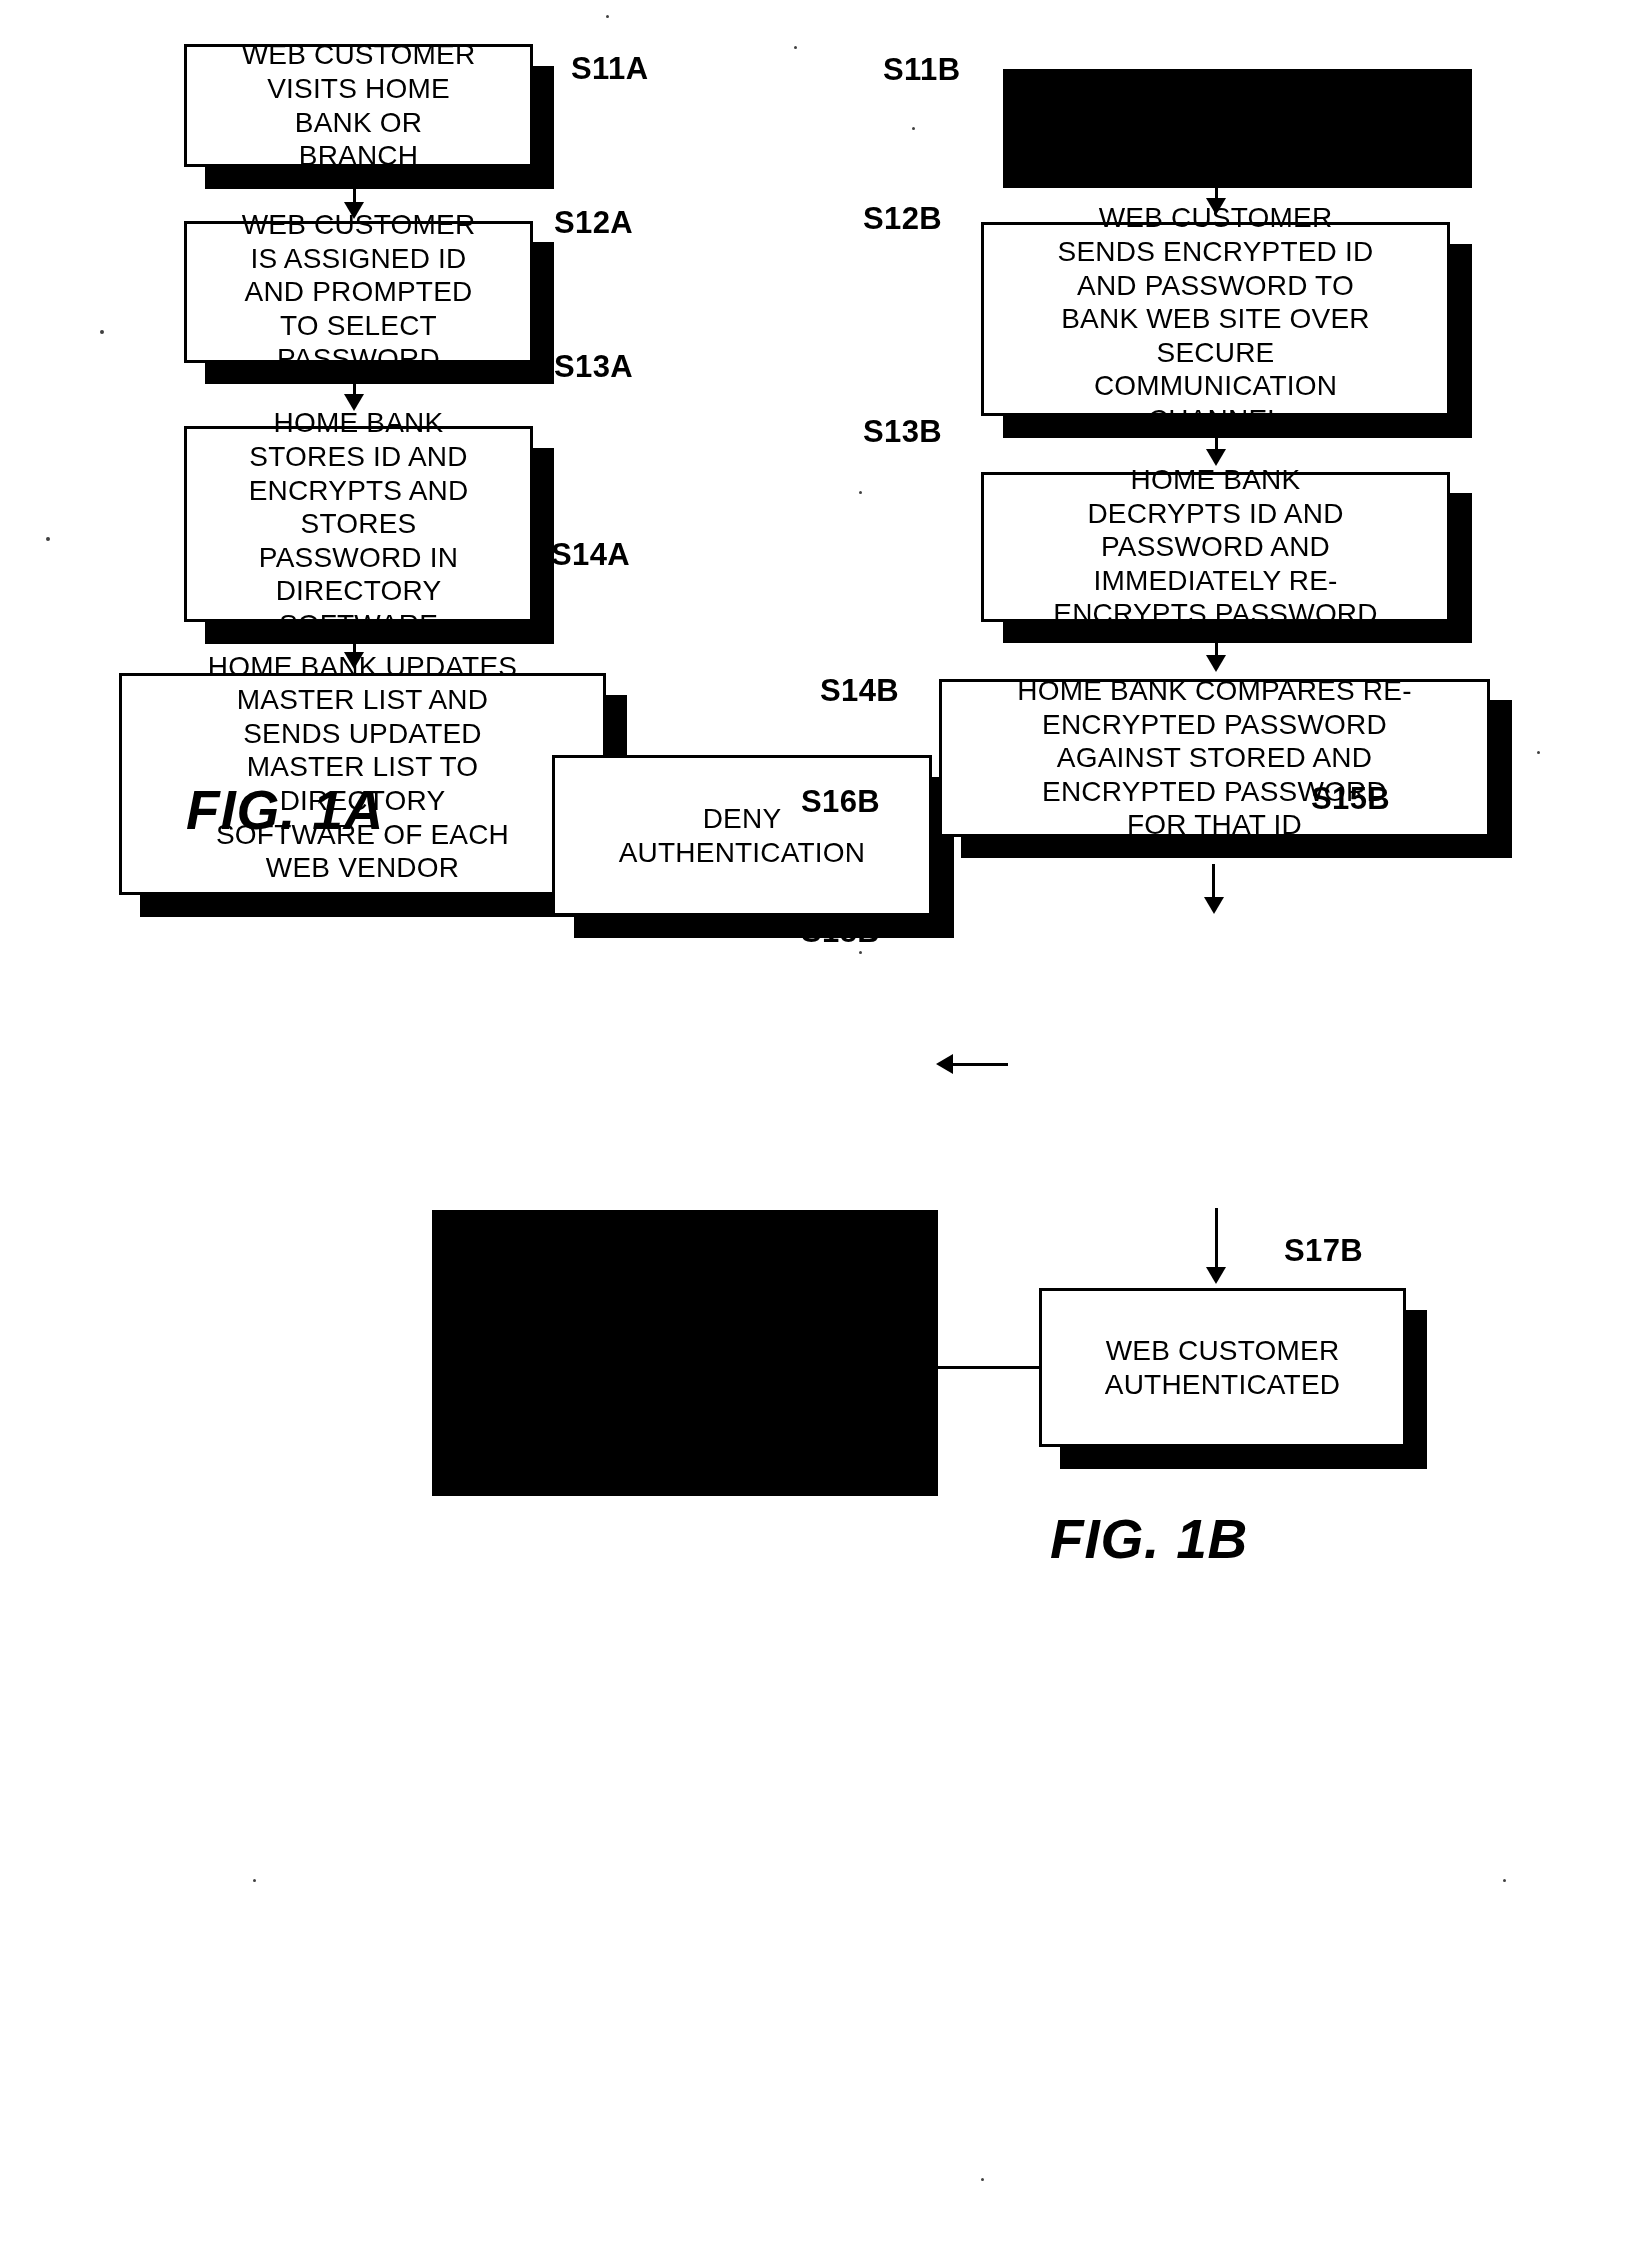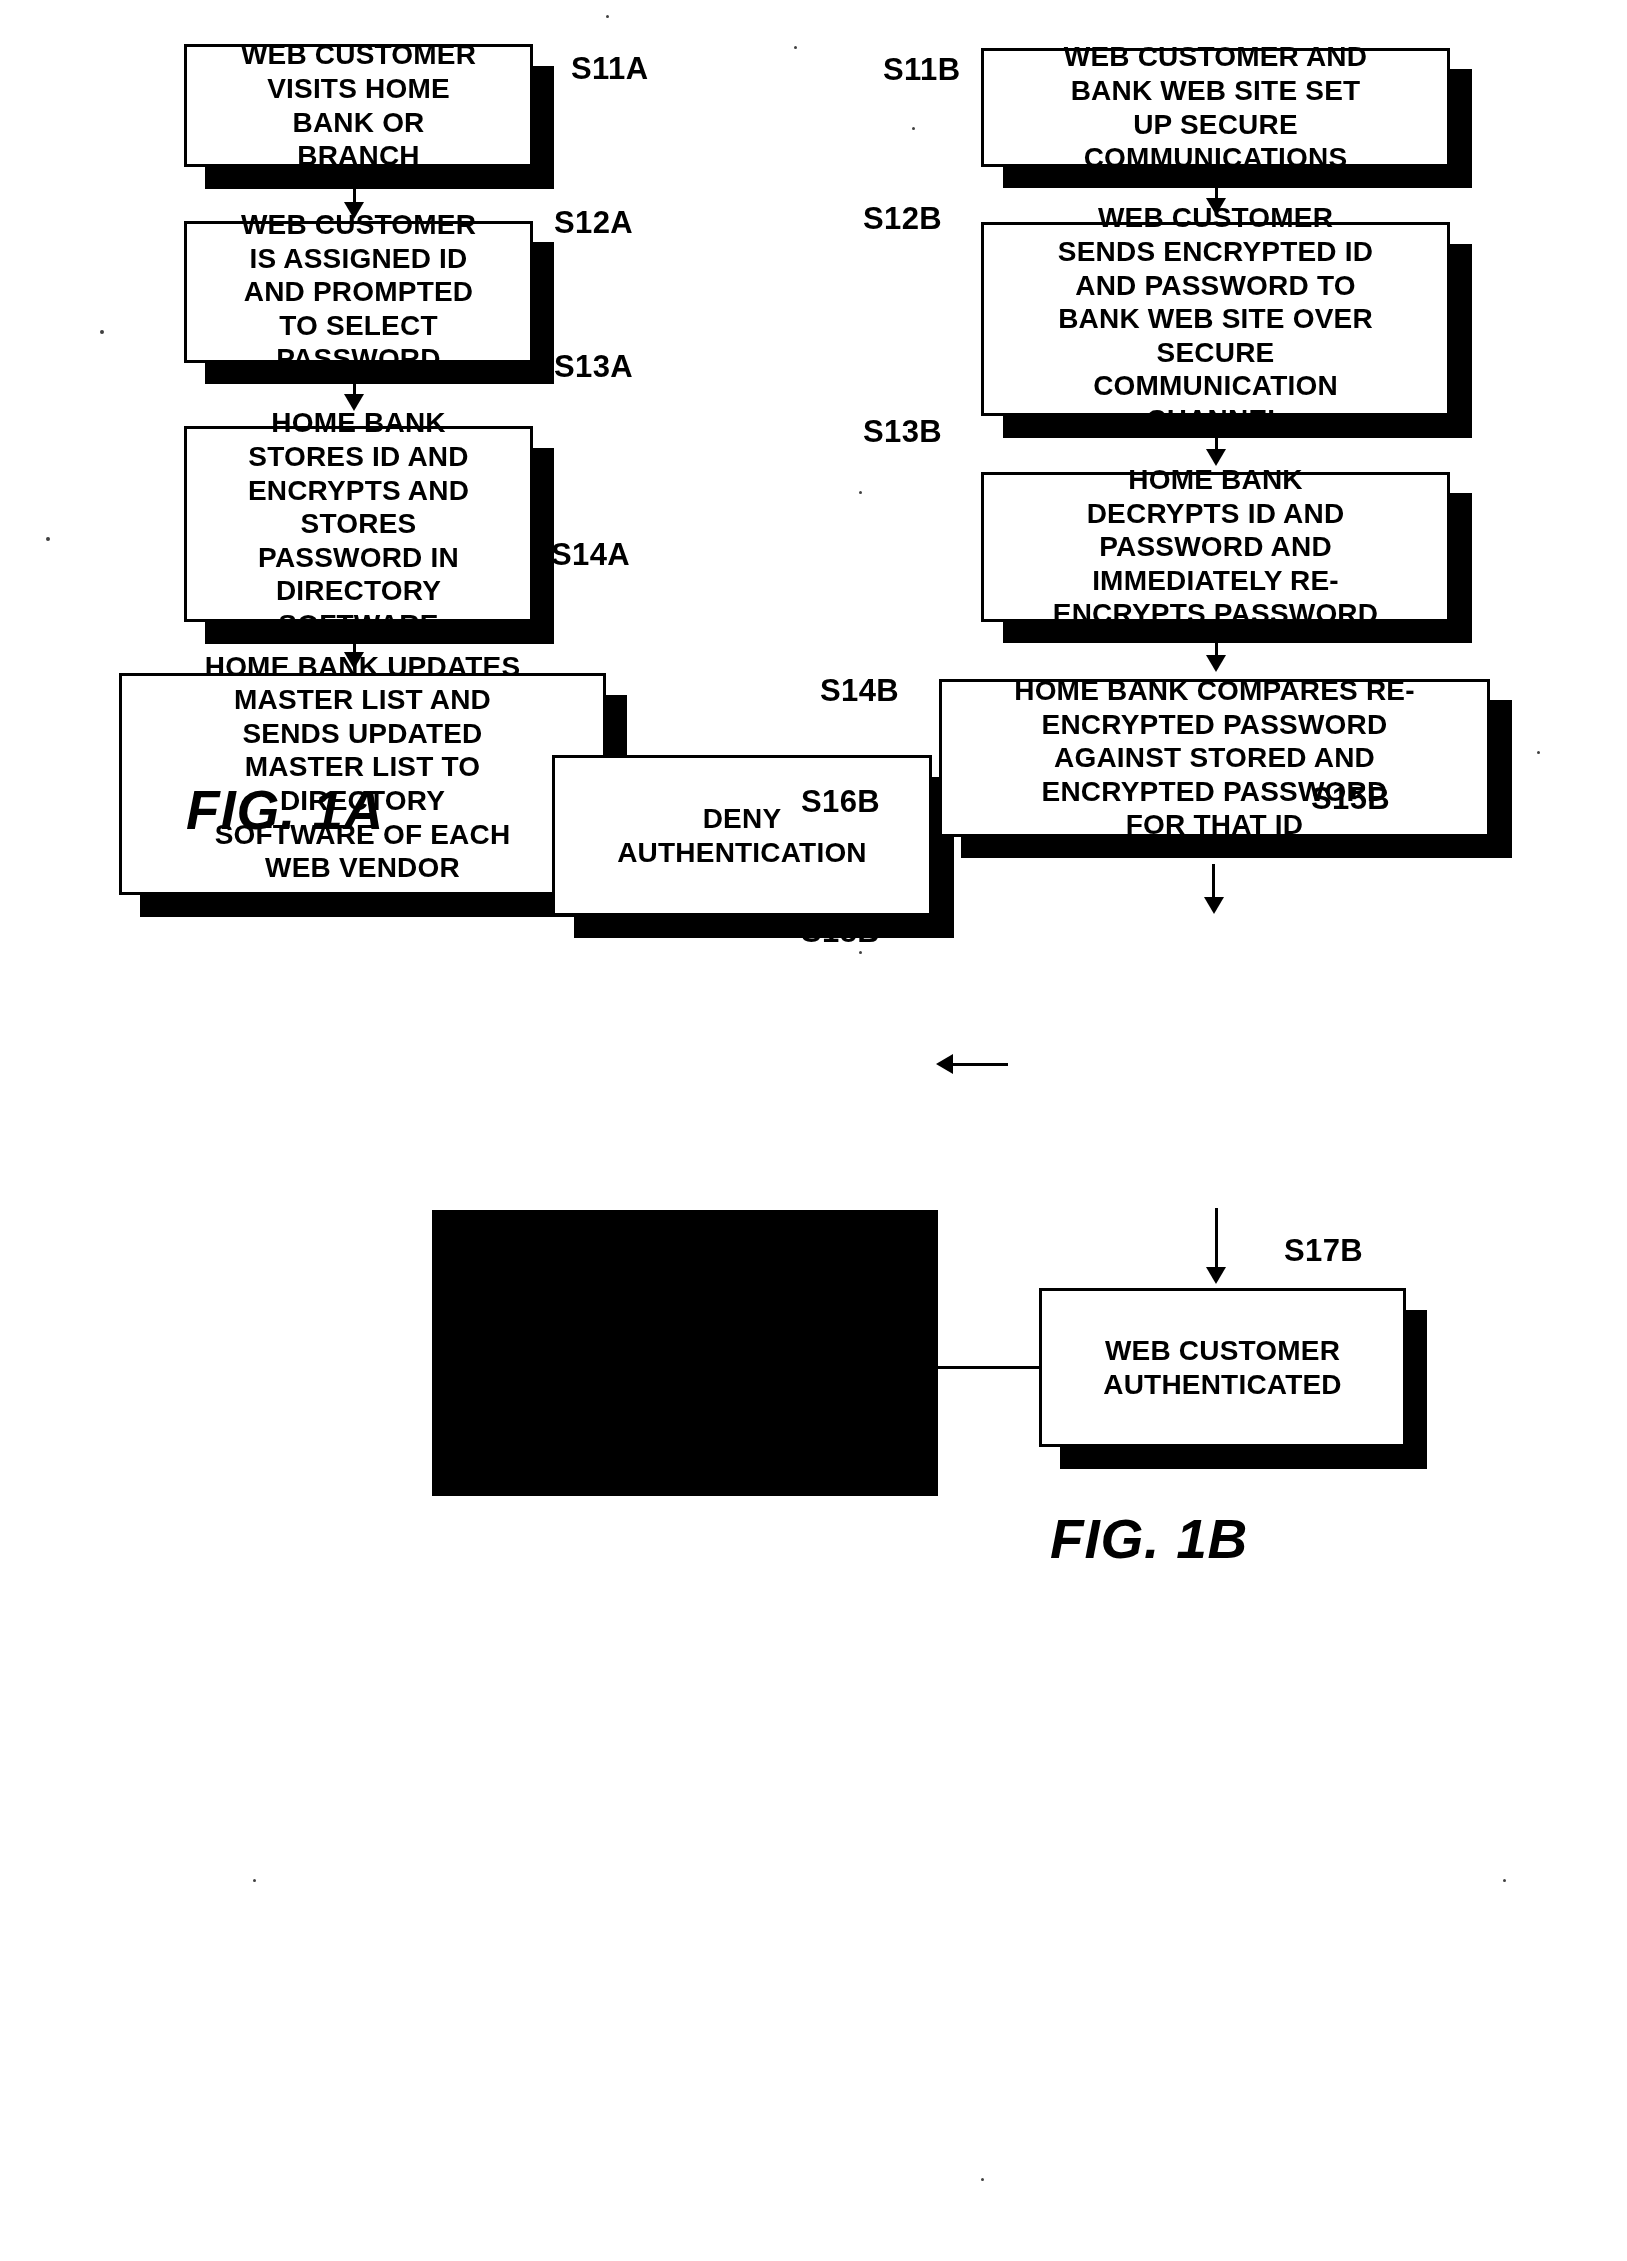--- a/index.html
+++ b/index.html
@@ -12,21 +12,21 @@
   #canvas{position:absolute;left:0;top:0;width:1627px;height:2261px;}
 
   
   .node{
     position:absolute;
     box-sizing:border-box;
     background:#ffffff;
     border:3.8px solid #000;
     display:flex;align-items:center;justify-content:center;
     text-align:center;
-    font-weight:bold;
+    font-weight:normal;
     letter-spacing:0.2px;
     z-index:3;
   }
   .node .txt{
     display:block;width:100%;
     line-height:1.20;
     padding:0 6.1px;
     box-sizing:border-box;
     white-space:pre-line;
   }
@@ -142,26 +142,20 @@
 DIRECTORY
 SOFTWARE OF EACH
 WEB VENDOR
 PARTNER</span>
   </div>
   <div class="step-ref" style="left:551px;top:537px;">S14A</div>
 
   <div class="fig-caption" style="left:186px;top:778px;">FIG. 1A</div>
 
   <div class="shadow" style="left:1003px;top:69px;width:469px;height:119px;"></div>
-  <div class="node" style="left:981px;top:48px;width:469px;height:119px;font-size:28px;">
-    <span class="txt">WEB CUSTOMER AND
-BANK WEB SITE SET
-UP SECURE
-COMMUNICATIONS</span>
-  </div>
   <div class="step-ref" style="left:863px;top:52px;margin-left:20px;">S11B</div>
 
   <div class="vline" style="left:1215px;top:173px;height:31px;"></div>
   <div class="arrow-down" style="left:1206px;top:198px;"></div>
 
   <div class="shadow" style="left:1003px;top:244px;width:469px;height:194px;"></div>
   <div class="node" style="left:981px;top:222px;width:469px;height:194px;font-size:28px;">
     <span class="txt">WEB CUSTOMER
 SENDS ENCRYPTED ID
 AND PASSWORD TO

